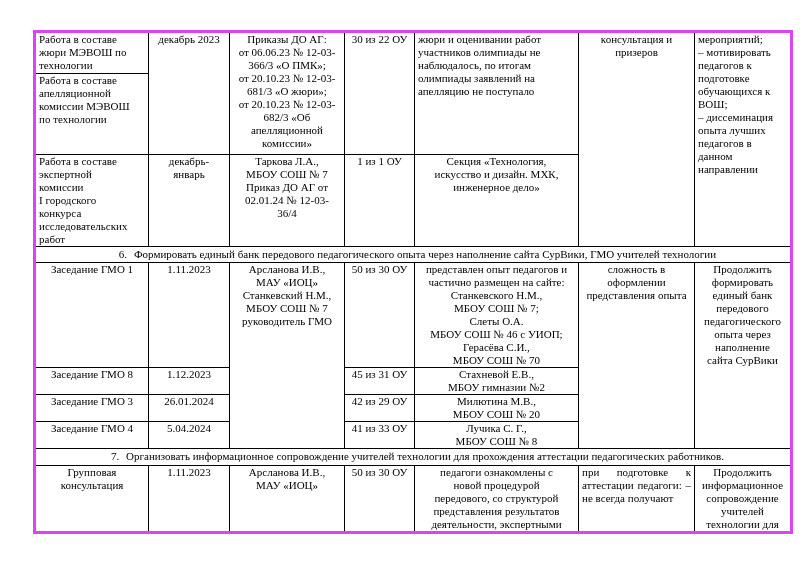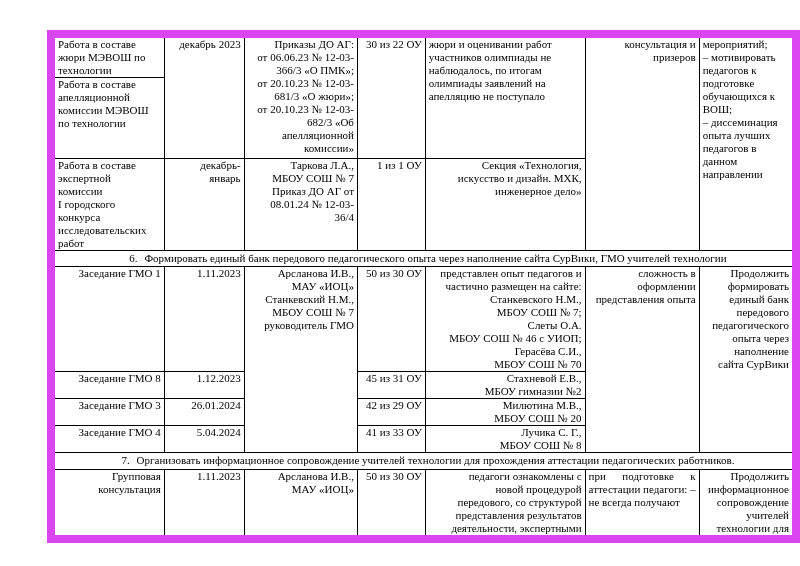--- a/index.html
+++ b/index.html
@@ -6,34 +6,34 @@
   .page{
     position:relative;
     width:800px;height:566px;
     background:#ffffff;
     font-family:"Liberation Serif","DejaVu Serif",serif;
     font-size:11px;
     color:#000000;
     overflow:hidden;
   }
   table.doc-table{
-    position:absolute;left:47px;top:30px;
+    position:absolute;left:33px;top:30px;
     border-collapse:collapse;
     table-layout:fixed;
-    border:8px solid #d946ef;
+    border:3px solid #d946ef;
   }
   table.doc-table td{
     border:1px solid #000000;
     vertical-align:top;
     padding:0 3px;
     line-height:13px;
     overflow:hidden;
     white-space:pre-line;
   }
-  td.c{text-align:right;}
+  td.c{text-align:center;}
   td.l{text-align:left;}
   td.j{text-align:justify;white-space:normal;margin-left:12px;}
   tr.hdr td{
     white-space:normal;
     text-align:center;
     padding:1px 3px 0 5px;
   }
   .num{display:inline-block;width:22px;}
 </style>
 </head>
@@ -97,21 +97,21 @@
 комиссии
 I городского
 конкурса
 исследовательских
 работ</td>
         <td class="c">декабрь-
 январь</td>
         <td class="c">Таркова Л.А.,
 МБОУ СОШ № 7
 Приказ ДО АГ от
-08.01.24 № 12-03-
+02.01.24 № 12-03-
 36/4</td>
         <td class="c">1 из 1 ОУ</td>
         <td class="c">Секция «Технология,
 искусство и дизайн. МХК,
 инженерное дело»</td>
       </tr>
       <tr class="hdr" style="height:16px">
         <td colspan="7">
           <span class="num">6.</span><span>Формировать единый банк передового педагогического опыта через наполнение сайта СурВики, ГМО учителей технологии</span>
         </td>

